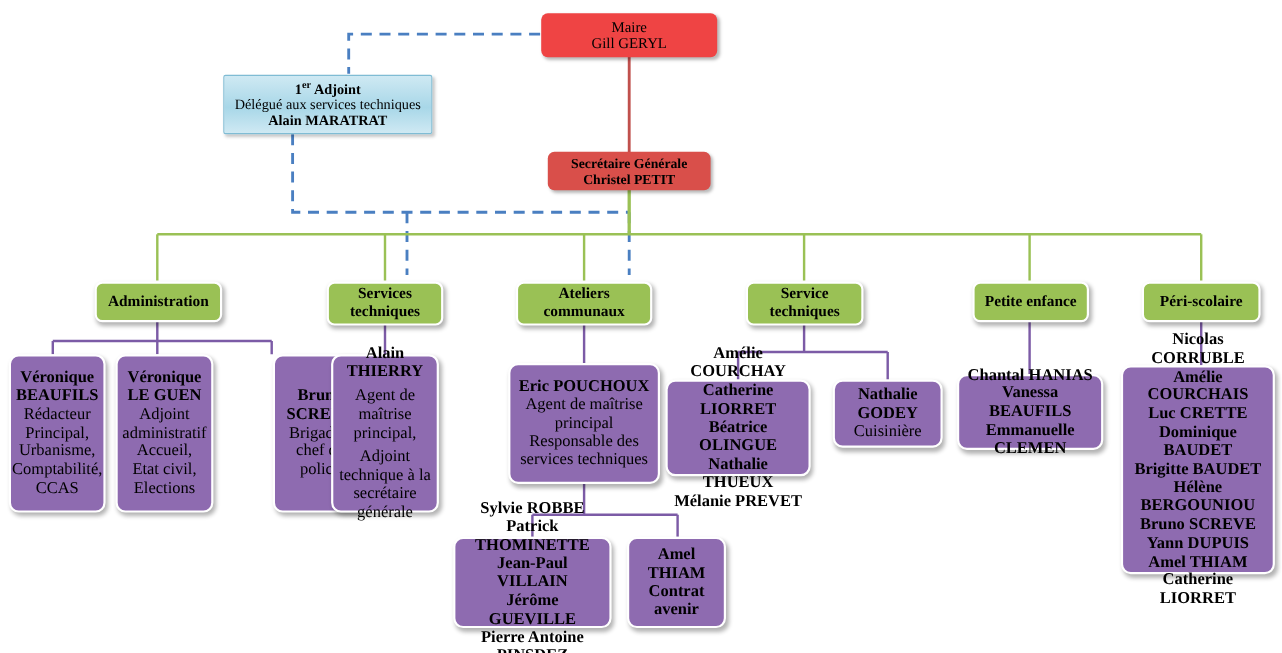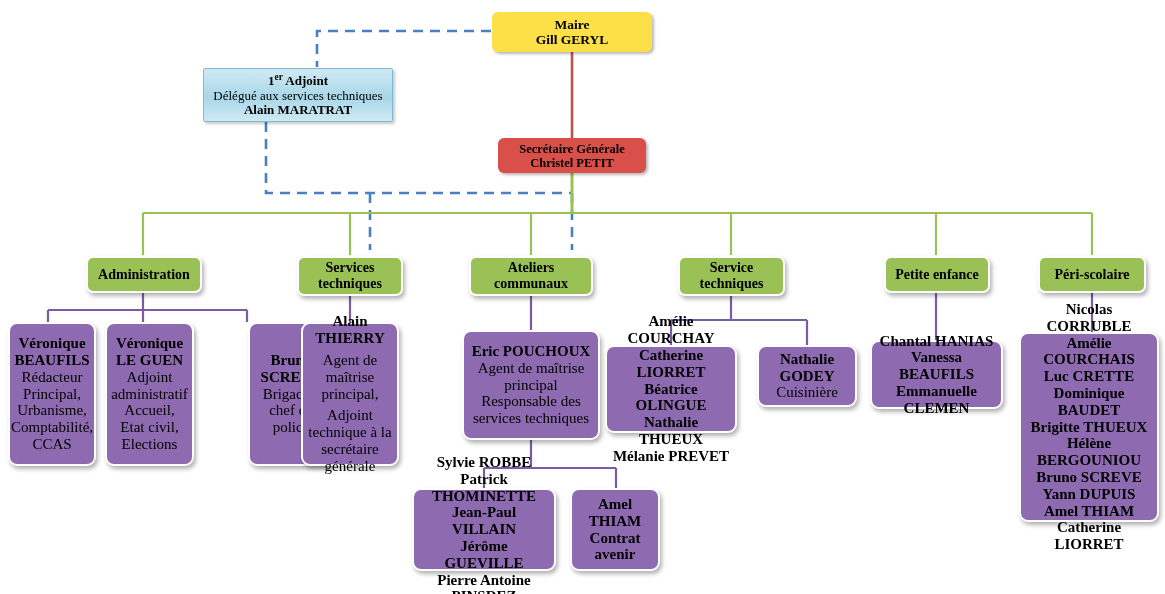--- a/index.html
+++ b/index.html
@@ -5,21 +5,21 @@
   html,body{margin:0;padding:0;background:#ffffff;}
   body{width:1165px;height:594px;font-family:"Liberation Serif",serif;-webkit-font-smoothing:antialiased;}
   #chart{position:relative;width:1165px;height:594px;overflow:hidden;}
   svg.lines{position:absolute;left:0;top:0;width:1165px;height:594px;pointer-events:none;}
 
   .node{position:absolute;box-sizing:border-box;display:flex;align-items:center;justify-content:center;
         text-align:center;color:#000;border-radius:7px;
         box-shadow:2px 2px 3px rgba(0,0,0,.28);z-index:3;}
   .node .inner{padding:2px 5px;width:100%;line-height:1.12;}
 
-  .n-maire{background:#fde047;border-radius:6px;font-weight:bold;font-size:13.5px;}
+  .n-maire{background:#ef4444;border-radius:6px;font-weight:normal;font-size:13.5px;}
   .n-adjoint{background:linear-gradient(180deg,#cfe9f3 0%,#a8d7e8 55%,#cfe9f3 100%);
              border:1px solid #7fbcd4;border-radius:2px;font-size:13px;box-shadow:2px 2px 3px rgba(0,0,0,.22);}
   .n-sg{background:#d94f4a;font-weight:bold;font-size:12.5px;border-radius:6px;}
   .n-dept{background:#9ac155;font-weight:bold;font-size:14px;border-radius:7px;
           border:2px solid #ffffff;box-shadow:2px 3px 4px rgba(0,0,0,.30);}
   .n-staff{background:#8e6bb0;font-size:15px;border-radius:9px;border:2px solid #ffffff;
            box-shadow:2px 3px 4px rgba(0,0,0,.30);}
 
   .nm{font-weight:bold;}
   .rl{font-weight:normal;}
@@ -192,21 +192,21 @@
       <span class="ln nm">Emmanuelle CLEMEN</span>
     </div>
   </div>
 
   <div class="node n-staff" style="left:1019px;top:332px;width:140px;height:190px;">
     <div class="inner">
       <span class="ln nm">Nicolas CORRUBLE</span>
       <span class="ln nm">Amélie COURCHAIS</span>
       <span class="ln nm">Luc CRETTE</span>
       <span class="ln nm">Dominique BAUDET</span>
-      <span class="ln nm">Brigitte THUEUX</span>
+      <span class="ln nm">Brigitte BAUDET</span>
       <span class="ln nm">Hélène BERGOUNIOU</span>
       <span class="ln nm">Bruno SCREVE</span>
       <span class="ln nm">Yann DUPUIS</span>
       <span class="ln nm">Amel THIAM</span>
       <span class="ln nm">Catherine LIORRET</span>
     </div>
   </div>
 
   <div class="node n-staff" style="left:412px;top:488px;width:144px;height:83px;">
     <div class="inner">

